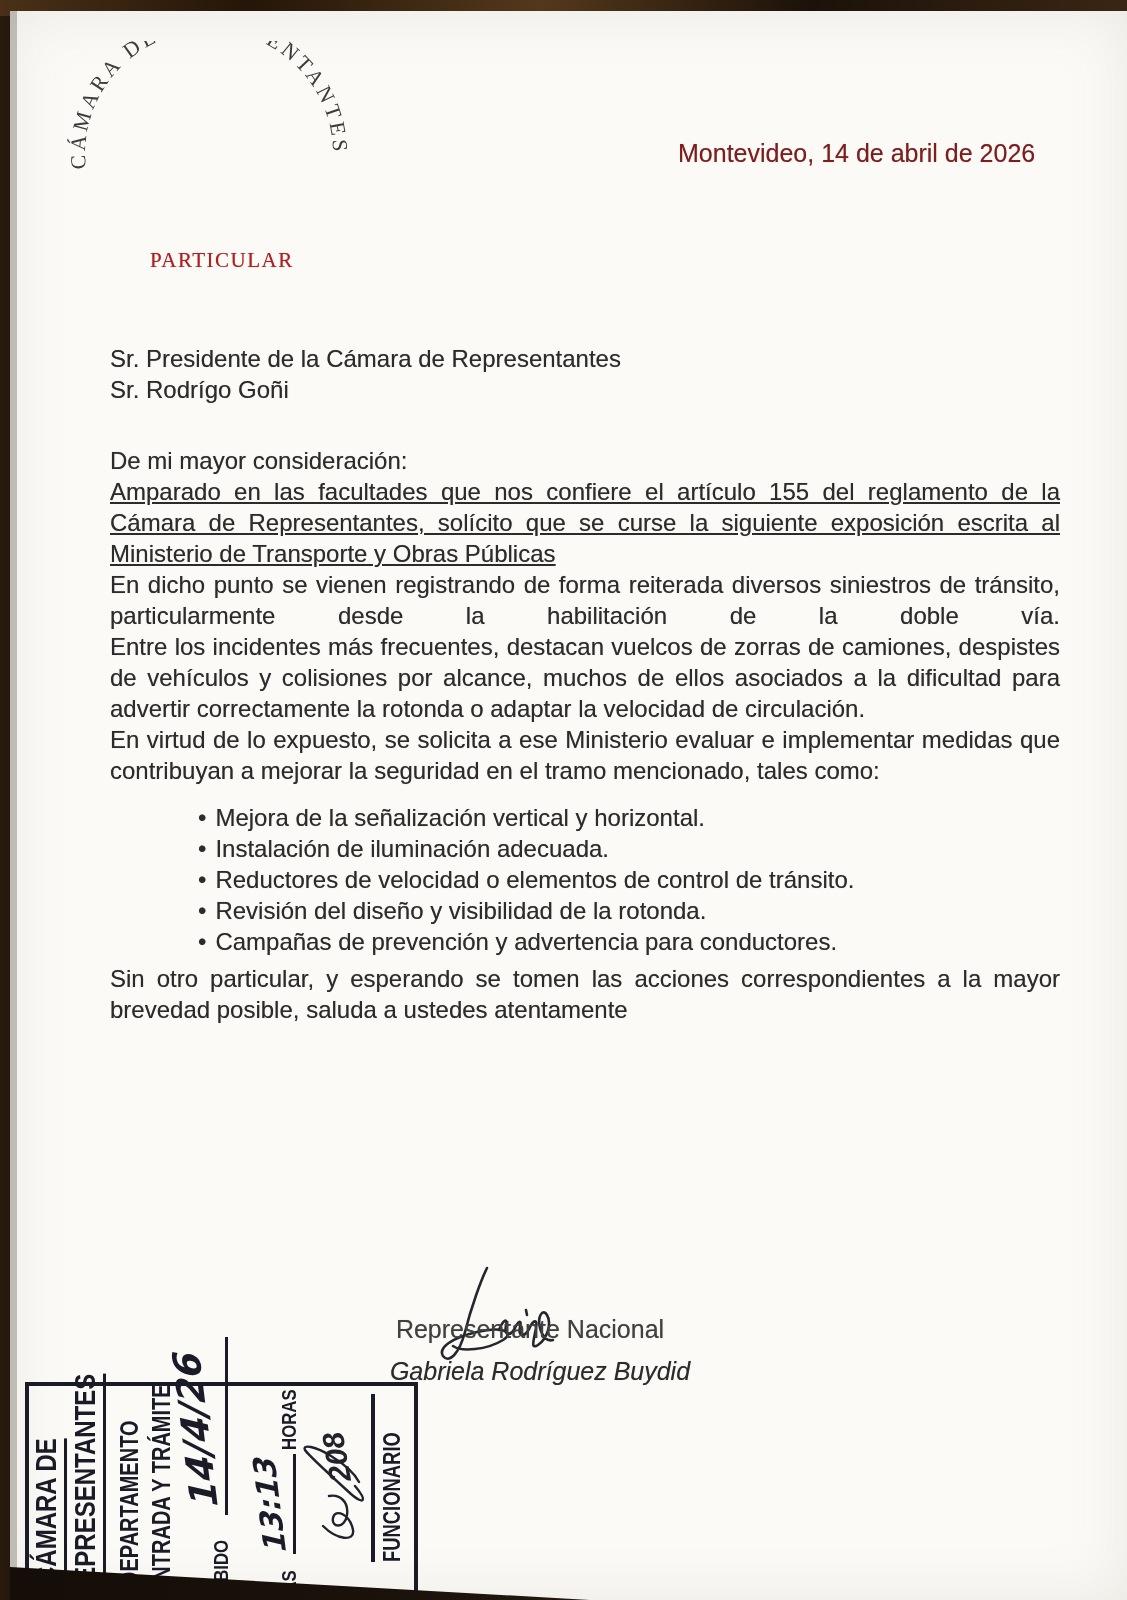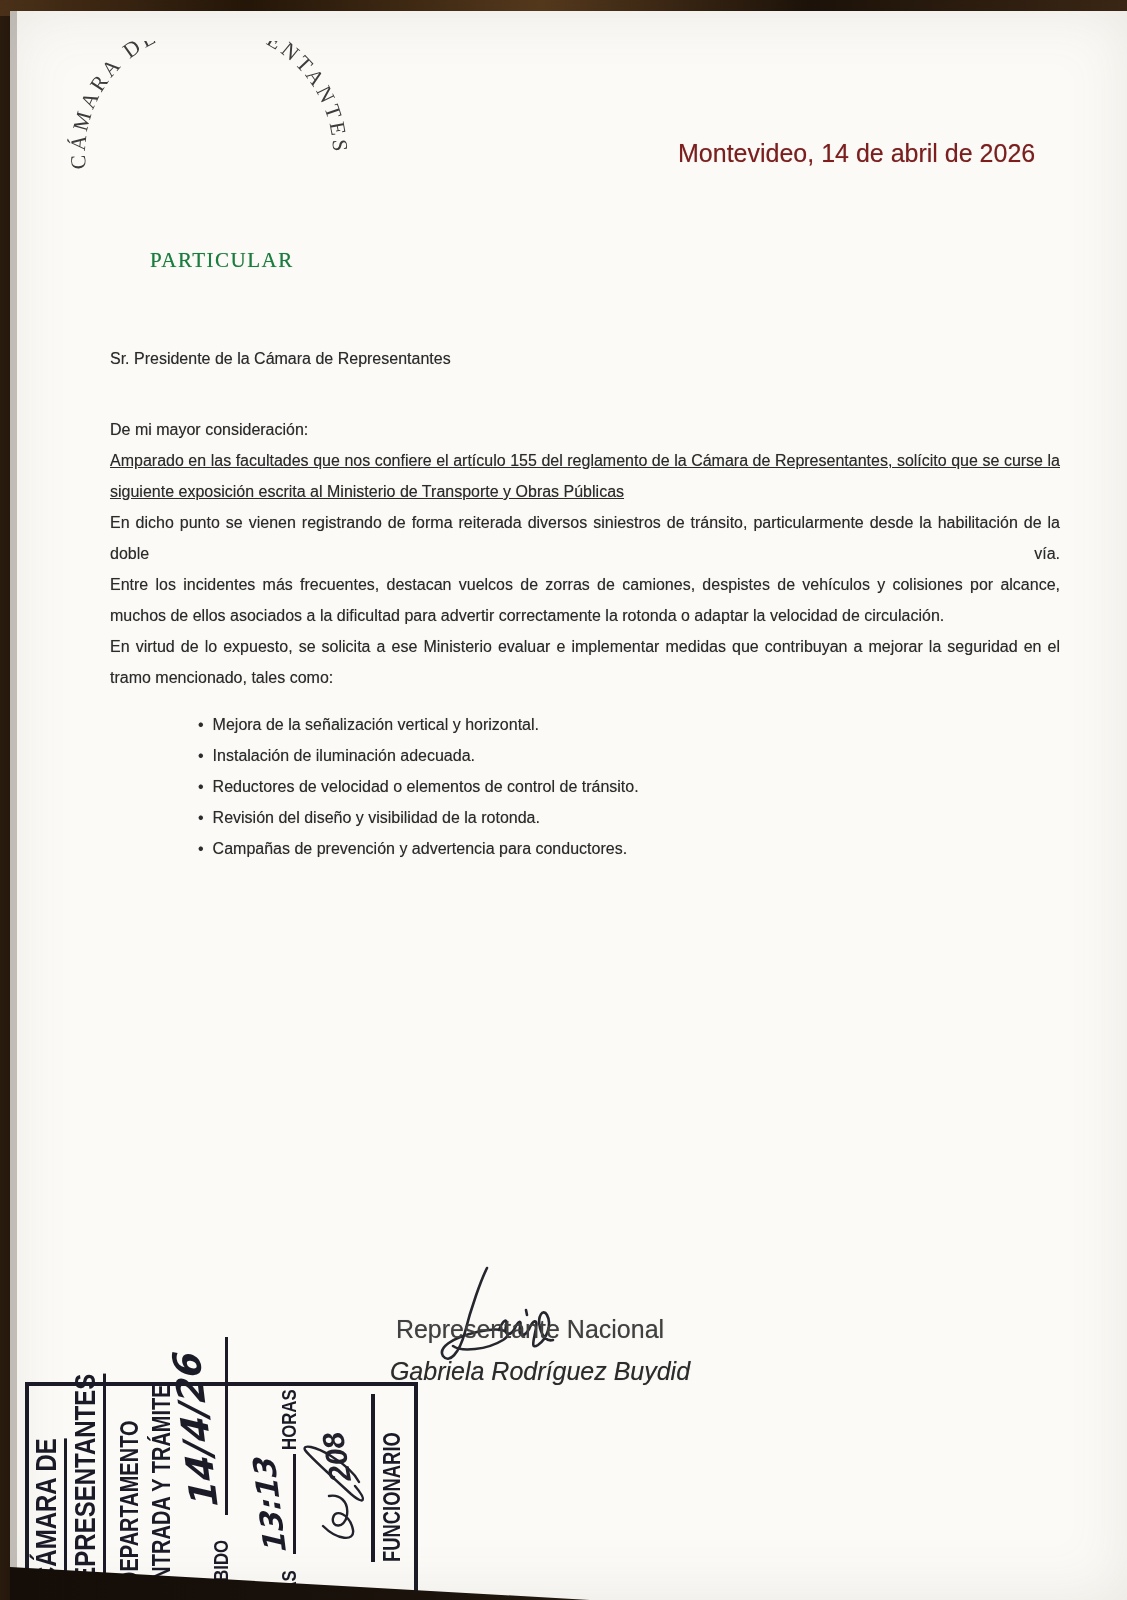--- a/index.html
+++ b/index.html
@@ -13,24 +13,24 @@
   .paper{
     position:absolute;left:10px;top:11px;width:1117px;height:1589px;z-index:2;overflow:hidden;
     background:#fbfaf6;
     box-shadow:inset 0 0 60px rgba(120,110,95,.12);
     color:#2a2a2a;
   }
   .txt{ text-shadow:0 0 .7px rgba(60,60,60,.55); }
   
   .arc-svg{position:absolute;left:52px;top:30px;}
   .classification{position:absolute;left:140px;top:237px;font-family:"Liberation Serif",serif;
-    font-size:21px;letter-spacing:1.5px;color:#15803d;}
+    font-size:21px;letter-spacing:1.5px;color:#b91c1c;}
   .date-line{position:absolute;left:668px;top:128px;font-size:25px;color:#7f1d1d;}
   
-  .letter-body{position:absolute;left:100px;top:332px;width:950px;font-size:16px;line-height:31px;color:#2b2b2b;}
+  .letter-body{position:absolute;left:100px;top:332px;width:950px;font-size:24px;line-height:31px;color:#2b2b2b;}
   .letter-body p{margin:0;}
   .recipient{margin-bottom:0;}
   .recipient-block{margin-bottom:40px;}
   .salutation{margin-bottom:28px;}
   .para{ text-align:justify; }
   .p1{margin-bottom:28px;text-decoration:underline;}
   .p2{margin-bottom:10px;}
   .p3a{ text-align-last:justify; }
   .p3b{margin-bottom:14px;}
   .p4{margin-bottom:14px;}
@@ -87,36 +87,38 @@
       <textPath href="#arcPath">CÁMARA DE REPRESENTANTES</textPath>
     </text>
   </svg>
 
   <div class="classification txt">PARTICULAR</div>
   <div class="date-line txt">Montevideo, 14 de abril de 2026</div>
 
   <div class="letter-body">
     <div class="recipient-block">
       <p class="recipient txt">Sr. Presidente de la Cámara de Representantes</p>
+      <p class="recipient txt">Sr. Rodrígo Goñi</p>
     </div>
     <p class="salutation txt">De mi mayor consideración:</p>
 
     <p class="para p1 txt">Amparado en las facultades que nos confiere el artículo 155 del reglamento de la Cámara de Representantes, solícito que se curse la siguiente exposición escrita al  Ministerio de Transporte y Obras Públicas</p>
     <p class="para p3a txt">En dicho punto se vienen registrando de forma reiterada diversos siniestros de tránsito, particularmente desde la habilitación de la doble vía.</p>
     <p class="para p3b txt">Entre los incidentes más frecuentes, destacan vuelcos de zorras de camiones, despistes de vehículos y colisiones por alcance, muchos de ellos asociados a la dificultad para advertir correctamente la rotonda o adaptar la velocidad de circulación.</p>
     <p class="para p5 txt">En virtud de lo expuesto, se solicita a ese Ministerio evaluar e implementar medidas que contribuyan a mejorar la seguridad en el tramo mencionado, tales como:</p>
 
     <ul class="measures">
       <li class="txt">Mejora de la señalización vertical y horizontal.</li>
       <li class="txt">Instalación de iluminación adecuada.</li>
       <li class="txt">Reductores de velocidad o elementos de control de tránsito.</li>
       <li class="txt">Revisión del diseño y visibilidad de la rotonda.</li>
       <li class="txt">Campañas de prevención y advertencia para conductores.</li>
     </ul>
 
+    <p class="para txt">Sin otro particular, y esperando se tomen las acciones correspondientes a la mayor brevedad posible, saluda a ustedes atentamente</p>
   </div>
 
   <svg class="sig-svg" width="160" height="110" viewBox="0 0 160 110">
     <g fill="none" stroke="#26262e" stroke-width="2.6" stroke-linecap="round">
       <path d="M 62 6 C 56 18 46 46 40 70 C 34 92 24 102 18 94 C 13 86 26 76 52 70 C 78 64 90 70 78 78 C 62 88 36 90 28 84"></path>
       <path d="M 74 68 C 78 58 83 55 81 64 C 79 73 85 75 90 66 C 93 59 97 57 95 65 C 93 74 99 76 104 67"></path>
       <path d="M 101 48 L 102 53"></path>
       <path d="M 104 67 C 108 58 113 56 111 66 C 109 78 105 88 113 83 C 122 77 127 62 122 53 C 118 46 112 54 115 66 C 117 74 122 80 128 78"></path>
     </g>
   </svg>

